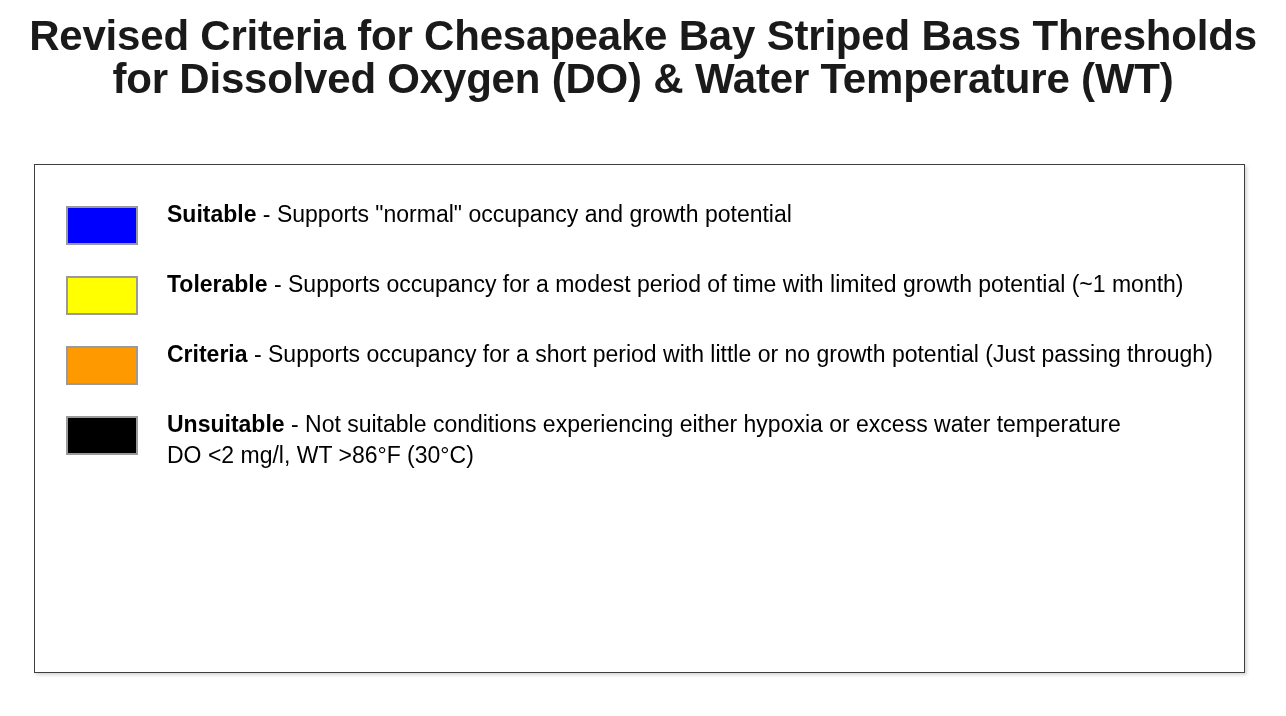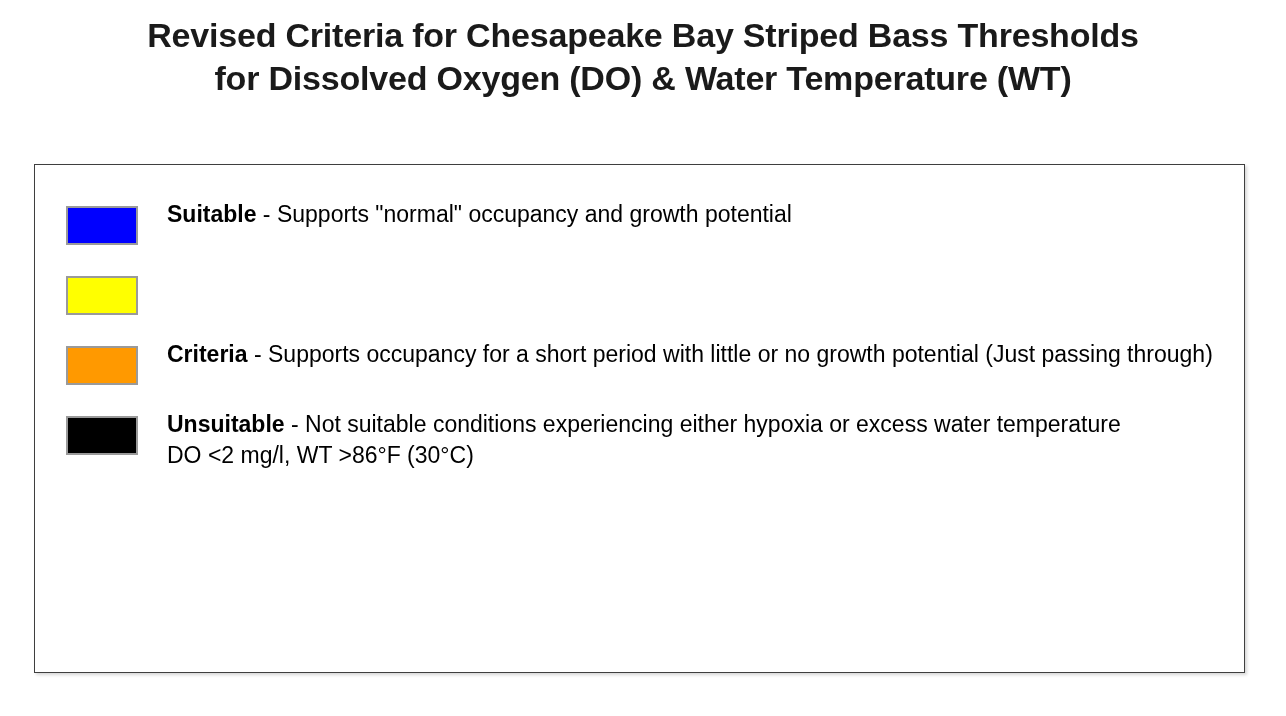--- a/index.html
+++ b/index.html
@@ -23,21 +23,21 @@
   }
 
   
   .title-block {
     position: absolute;
     left: 0;
     top: 14px;
     width: 1286px;
     text-align: center;
     color: #1a1a1a;
-    font-size: 34px;
+    font-size: 42px;
     font-weight: bold;
     line-height: 43px;
     letter-spacing: -0.2px;
   }
   .title-line {
     display: block;
     white-space: nowrap;
   }
 
   
@@ -111,20 +111,21 @@
       <div class="legend-row">
         <div class="swatch" style="background-color: rgb(0, 0, 255);"></div>
         <div class="legend-text">
           <span class="desc-line"><span class="term">Suitable</span><span> - </span><span>Supports "normal" occupancy and growth potential</span></span>
         </div>
       </div>
 
       <div class="legend-row">
         <div class="swatch" style="background-color: rgb(255, 255, 0);"></div>
         <div class="legend-text">
+          <span class="desc-line"><span class="term">Tolerable</span><span> - </span><span>Supports occupancy for a modest period of time with limited growth potential (~1 month)</span></span>
         </div>
       </div>
 
       <div class="legend-row">
         <div class="swatch" style="background-color: rgb(255, 153, 0);"></div>
         <div class="legend-text">
           <span class="desc-line"><span class="term">Criteria</span><span> - </span><span>Supports occupancy for a short period with little or no growth potential (Just passing through)</span></span>
         </div>
       </div>
 

